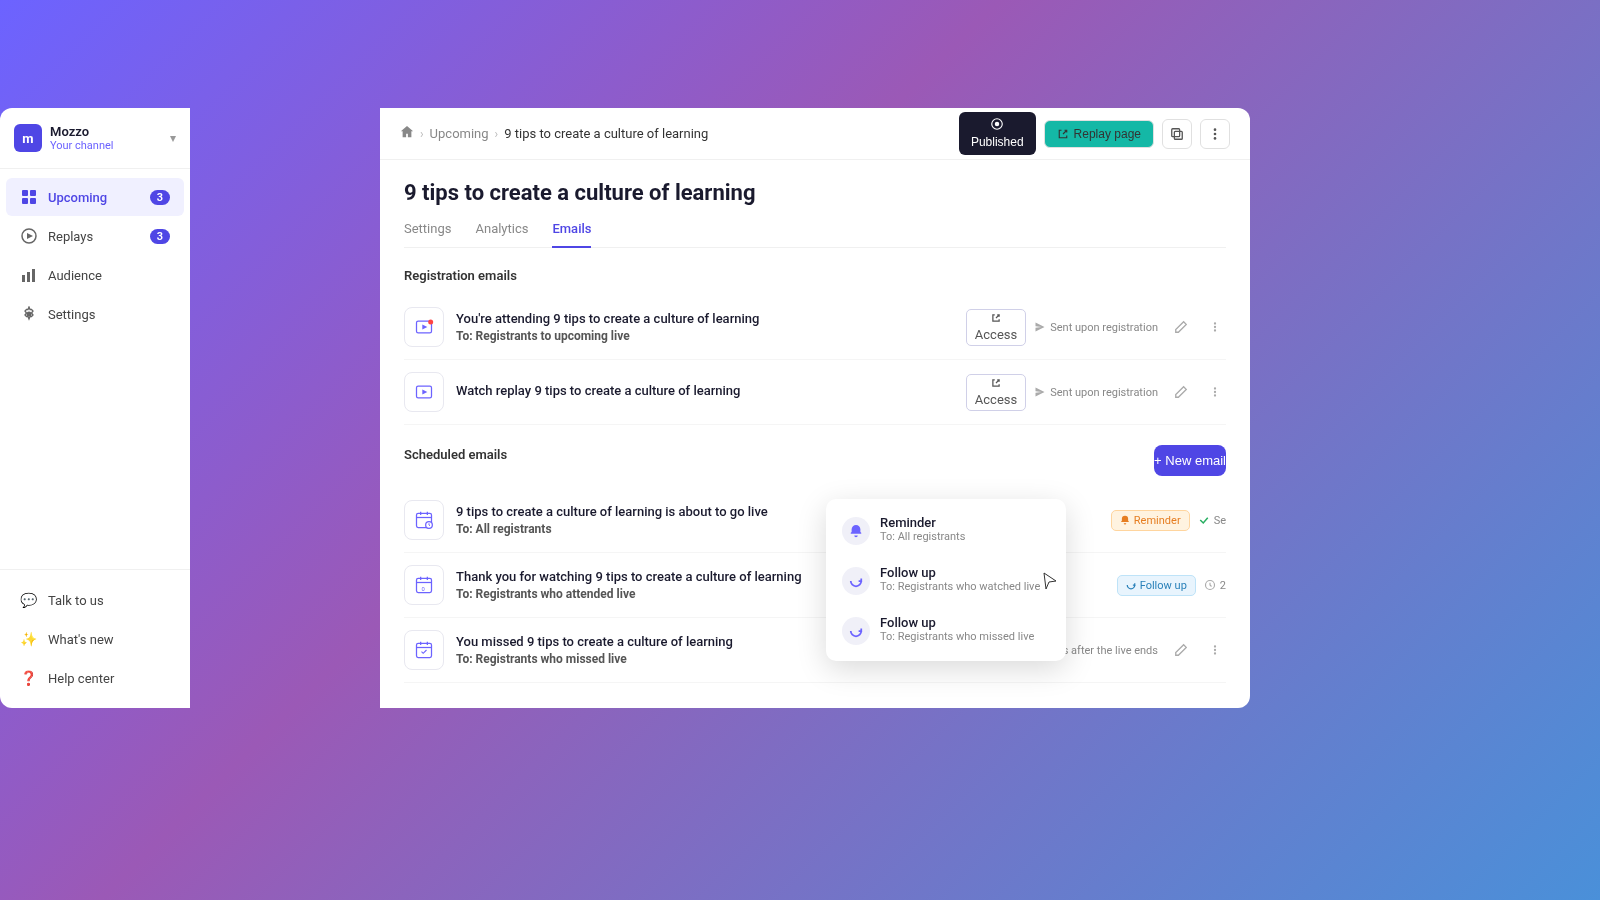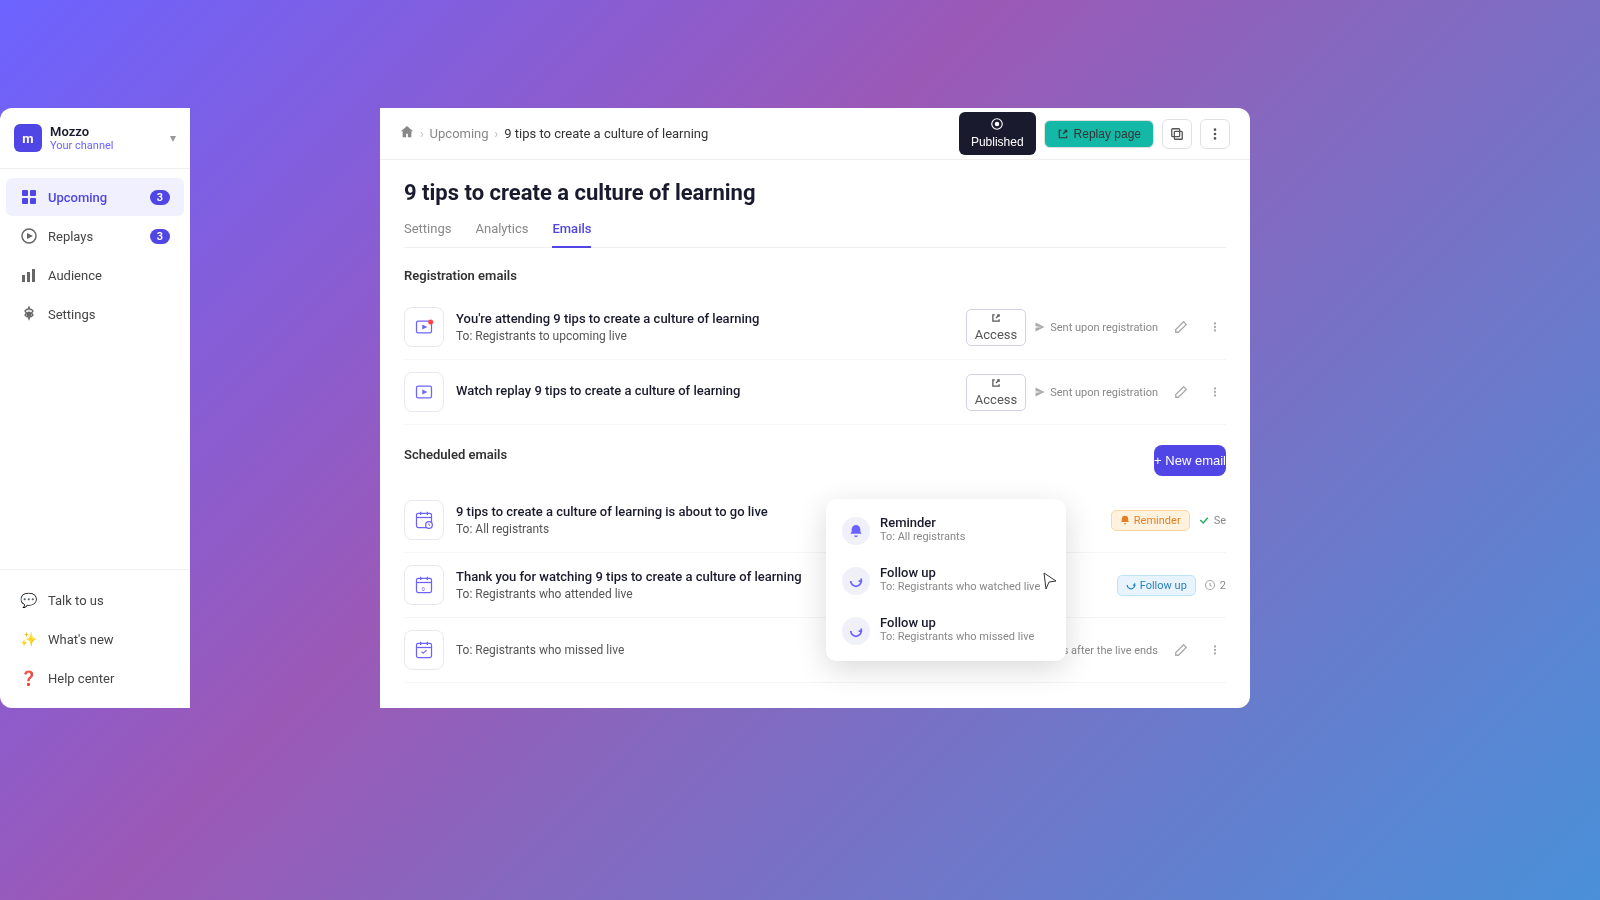--- a/index.html
+++ b/index.html
@@ -248,21 +248,21 @@
     .email-title {
       font-size: 13px;
       font-weight: 500;
       color: #1a1a2e;
       margin-bottom: 3px;
     }
     .email-to {
       font-size: 12px;
       color: #999;
     }
-    .email-to span { color: #555; }
+    .email-to span { color: #555; font-weight: bold; }
     .email-meta {
       display: flex;
       align-items: center;
       gap: 8px;
     }
     .badge-access {
       display: flex;
       align-items: center;
       gap: 4px;
       border: 1px solid #d0d0e8;
@@ -670,20 +670,21 @@
         <div class="email-icon-box">
           <svg width="22" height="22" viewBox="0 0 24 24" fill="none" stroke="#6c63ff" stroke-width="1.5">
             <rect x="3" y="4" width="18" height="17" rx="2"></rect>
             <line x1="3" y1="9" x2="21" y2="9"></line>
             <line x1="8" y1="2" x2="8" y2="6"></line>
             <line x1="16" y1="2" x2="16" y2="6"></line>
             <path d="M9 14l2 2 4-4" stroke="#6c63ff" stroke-width="1.3" fill="none"></path>
           </svg>
         </div>
         <div class="email-info">
+          <div class="email-title">You missed 9 tips to create a culture of learning</div>
           <div class="email-to">
             <span>To:</span>&nbsp;<span>Registrants who missed live</span>
           </div>
         </div>
         <div class="email-meta">
           <div class="badge-followup">
             <svg width="10" height="10" viewBox="0 0 16 16" fill="none" stroke="#2980b9" stroke-width="2">
                 <path d="M2 8a6 6 0 0012 0"></path>
                 <path d="M14 5l0 3-3 0"></path>
               </svg>

